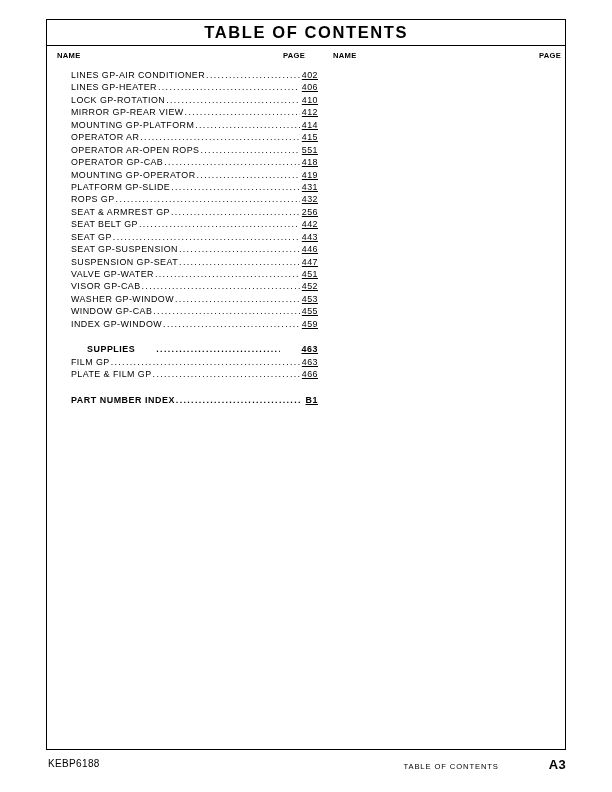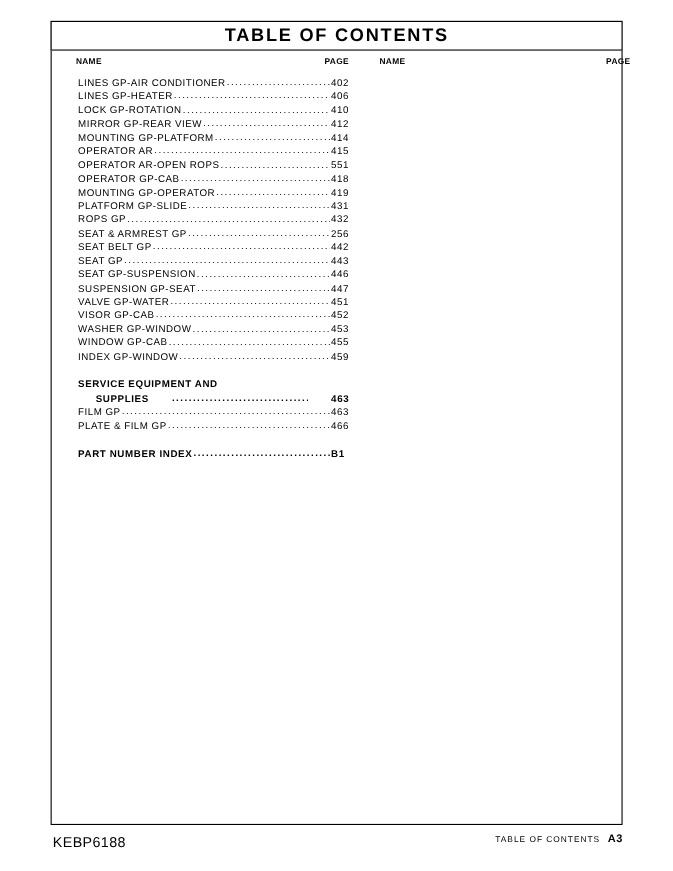--- a/index.html
+++ b/index.html
@@ -55,21 +55,20 @@
     top: 31px;
     width: 520px;
     height: 16px;
   }
   .col-head {
     position: absolute;
     font-size: 7.6px;
     font-weight: bold;
     letter-spacing: 0.3px;
     top: 0;
-    margin-left: 12px;
   }
   .col-head.name-left  { left: 10px; }
   .col-head.page-left  { left: 236px; }
   .col-head.name-right { left: 286px; }
   .col-head.page-right { left: 492px; }
 
   
   #columns {
     position: absolute;
     left: 0;
@@ -99,54 +98,57 @@
     flex: 1 1 auto;
     overflow: hidden;
     white-space: nowrap;
     font-size: 8.9px;
     letter-spacing: 1.35px;
     margin: 0 1px;
     transform: translateY(-0.5px);
   }
   .entry .epage {
     flex: 0 0 auto;
+    text-align: right;
     min-width: 17px;
+    text-decoration: underline;
   }
 
   .entry.indent1 { padding-left: 18px; }
   .entry.indent2 { padding-left: 34px; gap: 20px; }
   .entry.bold, .entry.bold .epage { font-weight: bold; }
   .entry.bold { letter-spacing: 0.55px; }
   .entry.noleader .leader { visibility: hidden; }
   .spacer-md { height: 13px; }
 
   
   #footer-left {
     position: absolute;
     left: 48px;
     top: 758px;
-    font-size: 13px;
+    font-size: 10px;
     letter-spacing: 0.35px;
   }
   #footer-right {
     position: absolute;
     right: 46px;
     top: 757px;
     display: flex;
     align-items: baseline;
     gap: 7px;
   }
   #footer-right .f-label {
     font-size: 7.6px;
     letter-spacing: 0.9px;
   }
   #footer-right .f-page {
-    font-size: 10px;
+    font-size: 13px;
     font-weight: bold;
     letter-spacing: 0.3px;
+    margin-left: 43px;
   }
 </style>
 </head>
 <body>
 
 <div id="page-frame">
 
   <div id="title-bar">
     <span class="title-text">TABLE OF CONTENTS</span>
   </div>
@@ -260,25 +262,20 @@
           <span class="etitle">WINDOW GP-CAB</span>
           <span class="leader">..........................................................................................</span>
           <span class="epage">455</span>
         </div>
         <div class="entry indent1">
           <span class="etitle">INDEX GP-WINDOW</span>
           <span class="leader">..........................................................................................</span>
           <span class="epage">459</span>
         </div>
         <div class="spacer-md"></div>
-        <div class="entry indent1 bold noleader">
-          <span class="etitle">SERVICE EQUIPMENT AND</span>
-          <span class="leader">..........................................................................................</span>
-          <span class="epage"></span>
-        </div>
         <div class="entry indent2 bold">
           <span class="etitle">SUPPLIES</span>
           <span class="leader">..........................................................................................</span>
           <span class="epage">463</span>
         </div>
         <div class="entry indent1">
           <span class="etitle">FILM GP</span>
           <span class="leader">..........................................................................................</span>
           <span class="epage">463</span>
         </div>

